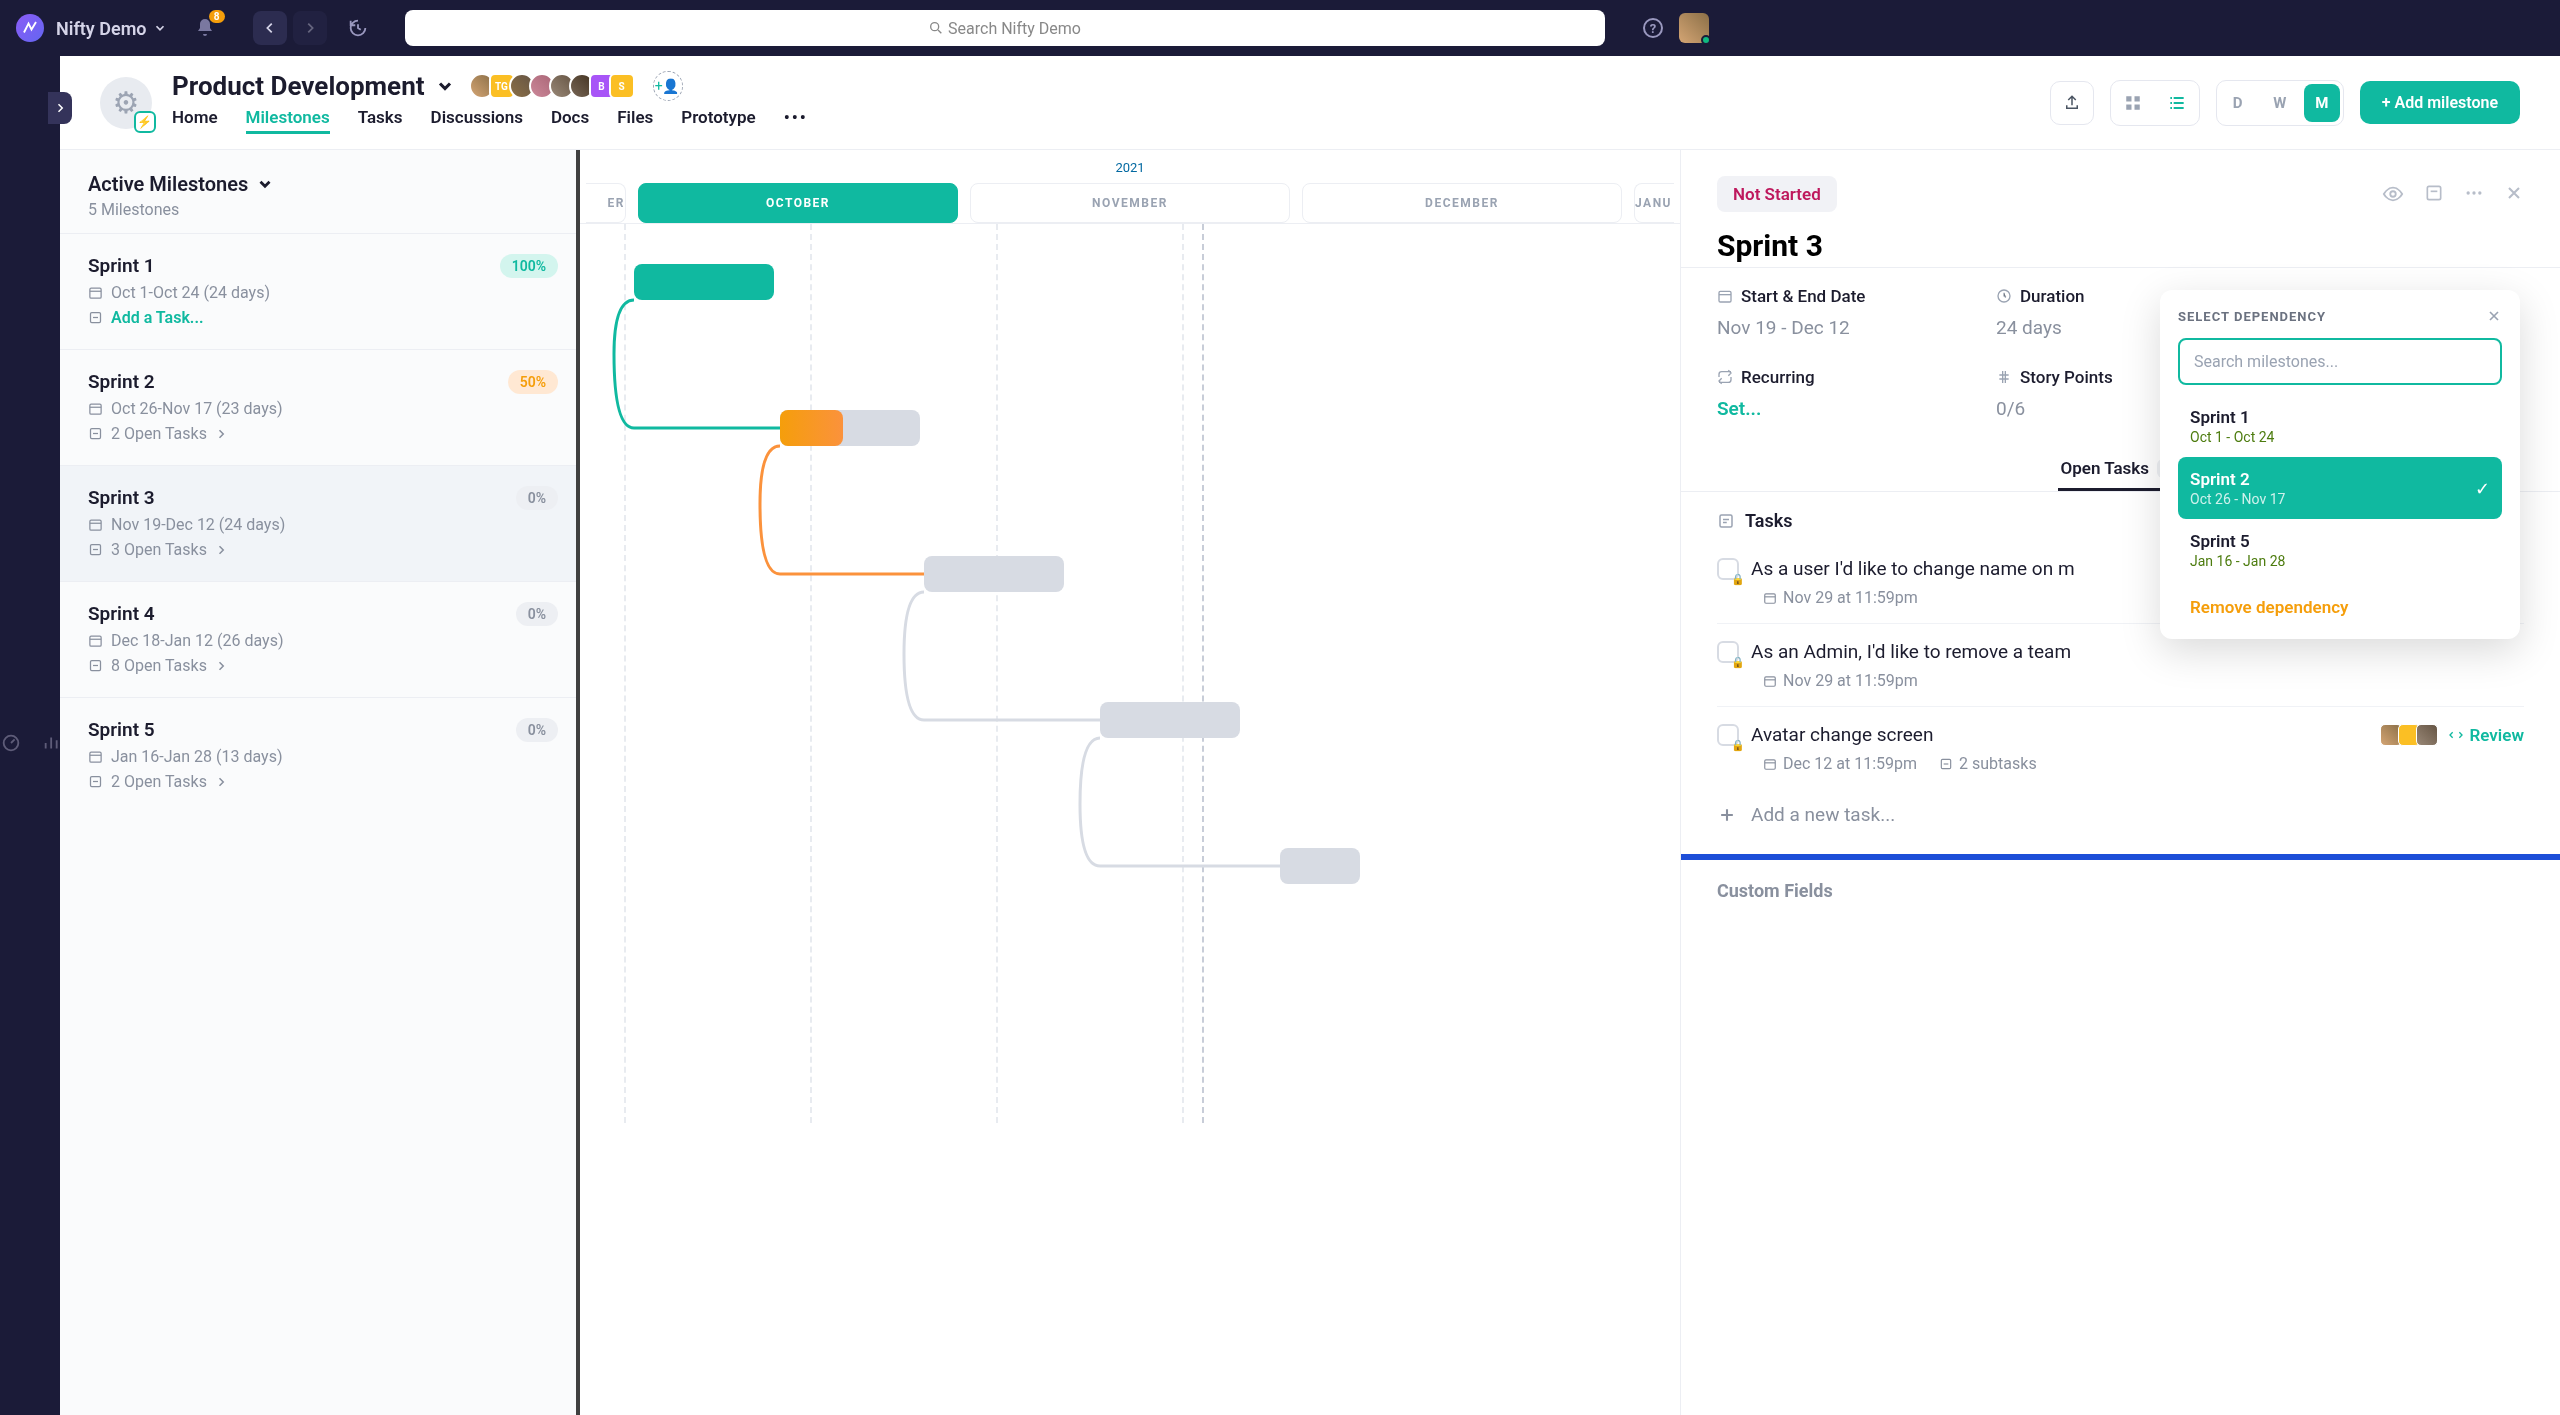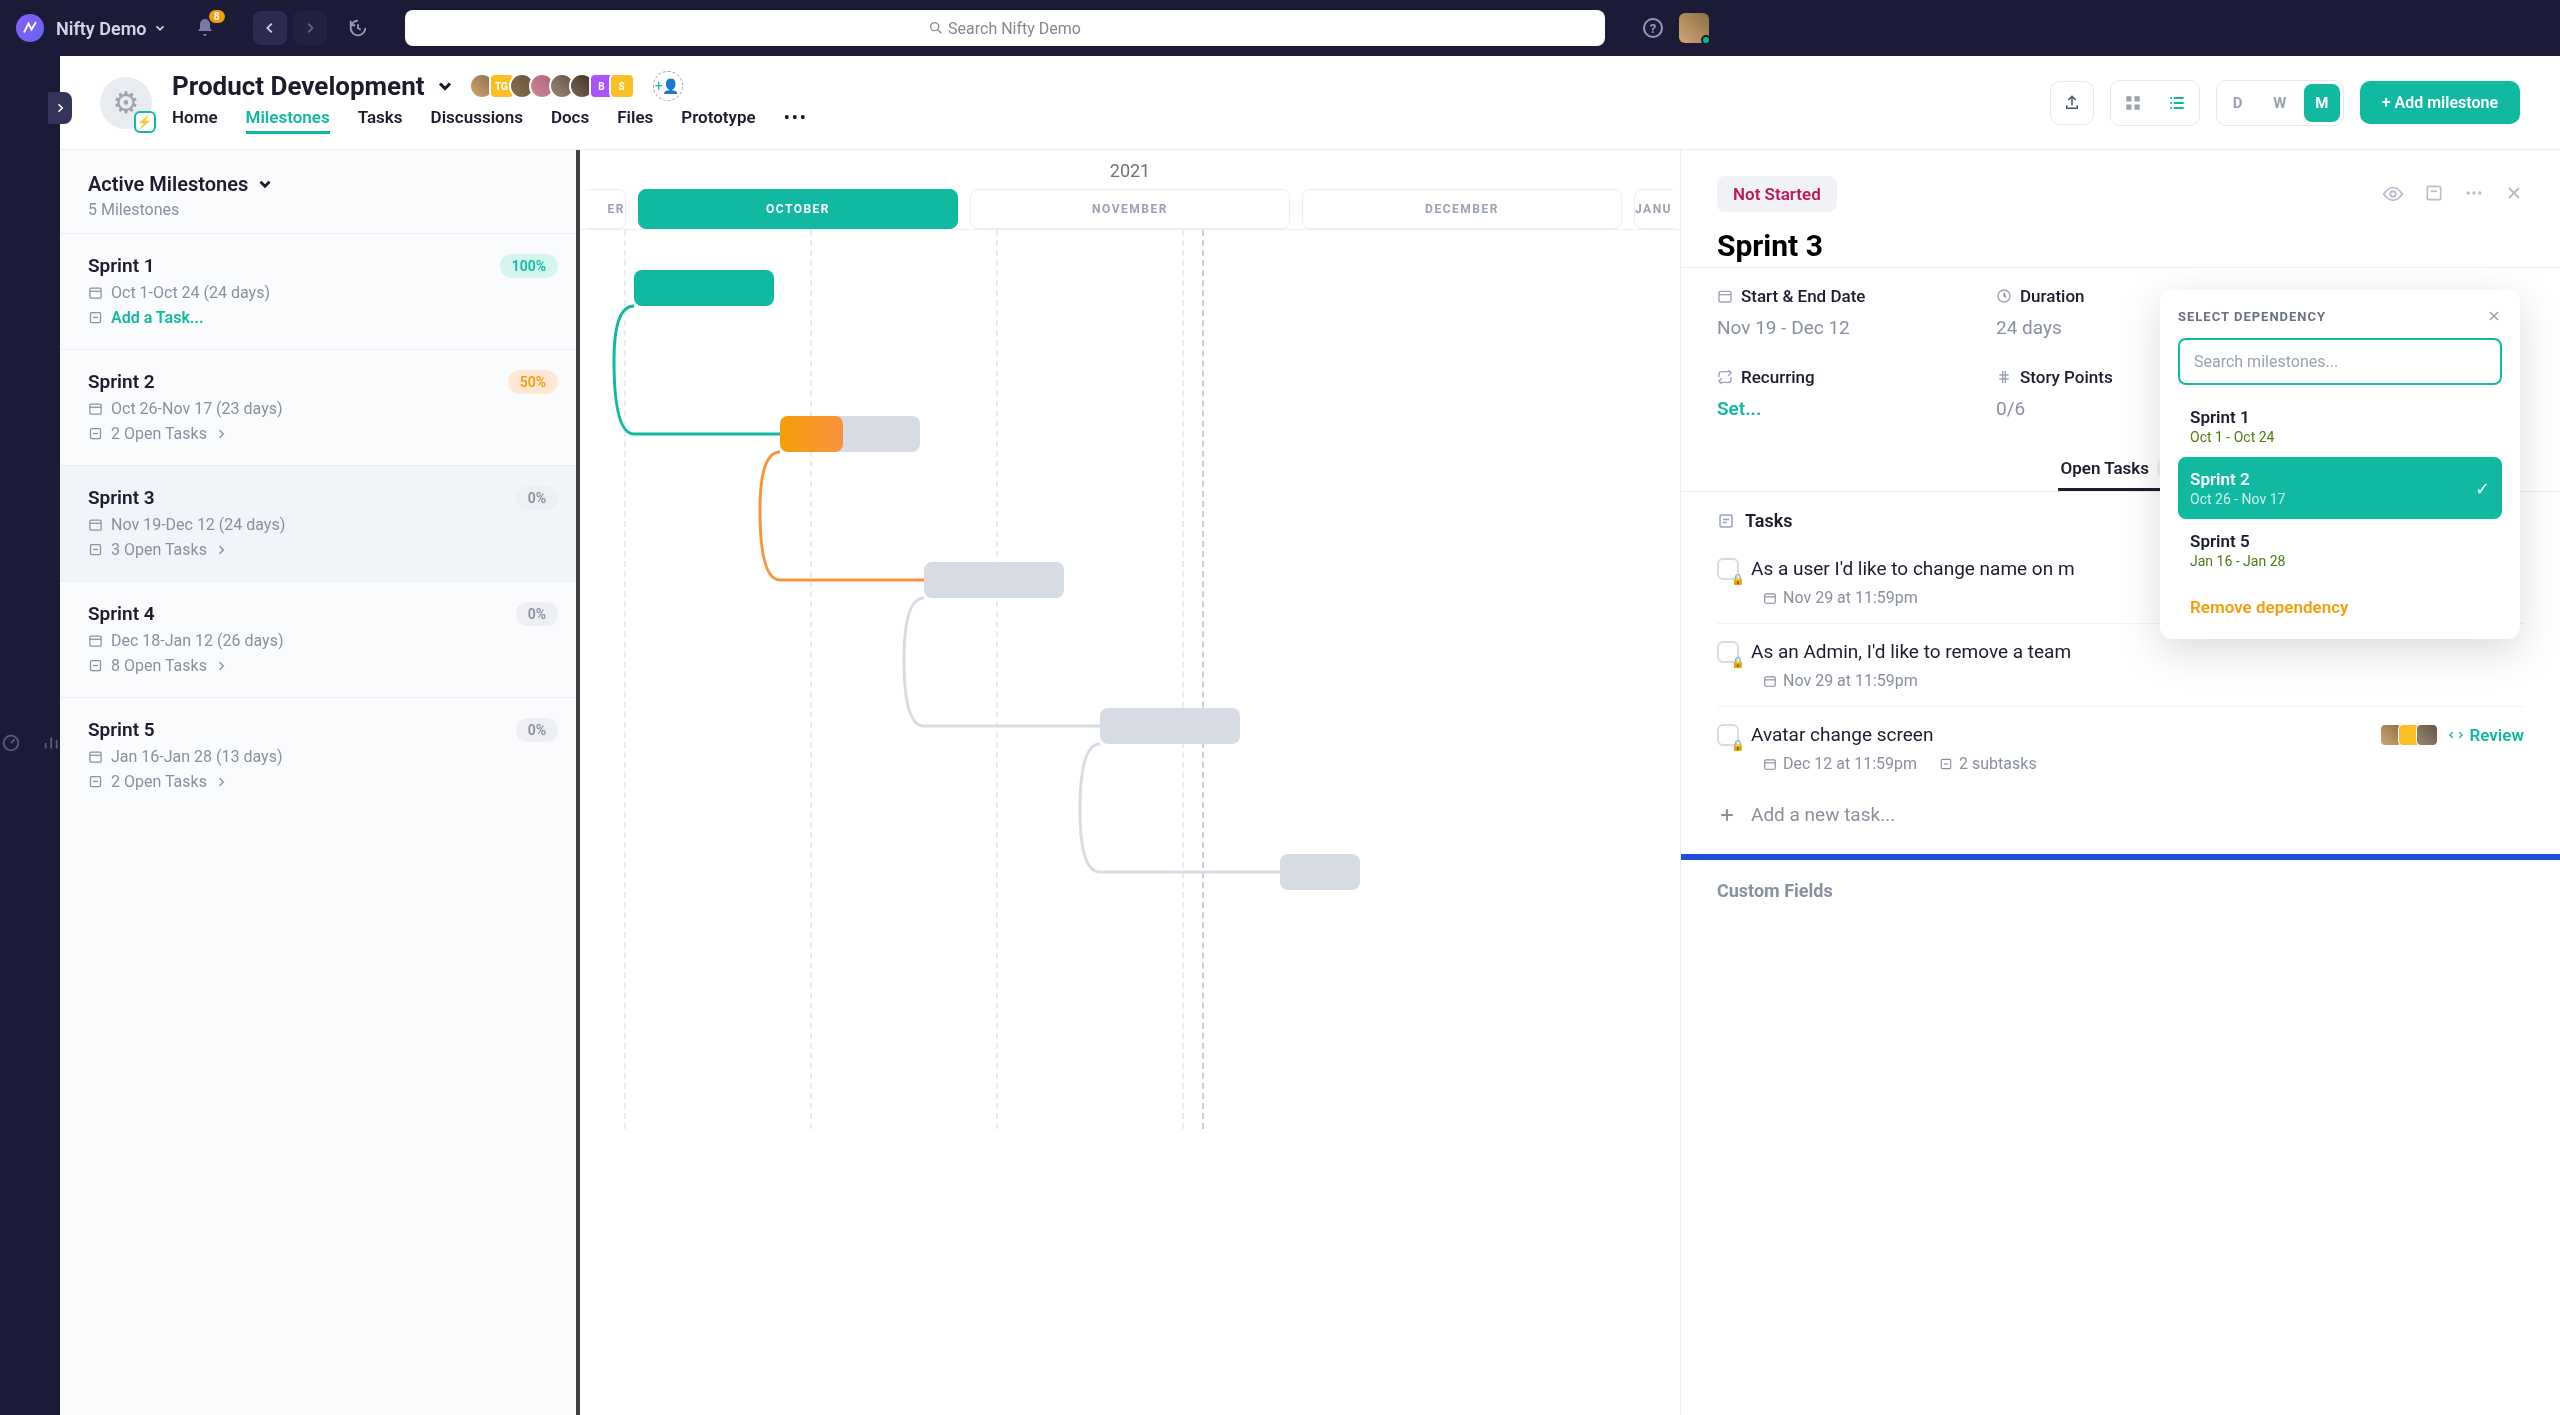--- a/index.html
+++ b/index.html
@@ -68,21 +68,21 @@
 .ms-name { font-size: 19px; font-weight: 600; color: #1c1c2e; }
 .ms-line { display: flex; align-items: center; gap: 8px; color: #89909e; font-size: 16px; margin-top: 6px; }
 .ms-line .ic { width: 15px; height: 15px; }
 .ms-link { color: #10b9a0; font-weight: 600; }
 .pct { position: absolute; right: 18px; top: 20px; padding: 4px 12px; border-radius: 14px; font-size: 14px; font-weight: 600; }
 .pct.green { background: #d3f5ee; color: #10b9a0; }
 .pct.orange { background: #ffe8d3; color: #f59e0b; }
 .pct.grey { background: #edeff3; color: #89909e; }
 
 .gantt { flex: 1; position: relative; overflow: hidden; background: #fff; }
-.year { text-align: center; color: #737373; font-size: 18px; padding-top: 10px; }
+.year { text-align: center; color: #0369a1; font-size: 13px; padding-top: 10px; }
 .months { display: flex; gap: 12px; margin-top: 8px; padding: 0 6px; }
 .month { flex: 1; text-align: center; font-size: 12px; letter-spacing: 1.5px; font-weight: 700; color: #9aa3b2; padding: 12px 0; border: 1px solid #eceef3; border-radius: 8px; }
 .month.first { flex: 0 0 40px; text-align: right; border-left: none; border-radius: 0 8px 8px 0; }
 .month.active { background: #10b9a0; color: #fff; border-color: #10b9a0; }
 .month.last { flex: 0 0 40px; text-align: left; border-right: none; border-radius: 8px 0 0 8px; }
 .gantt-body { position: relative; border-top: 1px solid #eceef3; }
 .col-line { position: absolute; top: 0; bottom: 0; width: 0; border-left: 2px dashed #e8ebf0; }
 .today-line { position: absolute; top: 0; bottom: 0; width: 0; border-left: 2px dashed #c8cdd8; }
 .bar { position: absolute; height: 36px; border-radius: 8px; }
 .bar.b1 { background: #10b9a0; }

